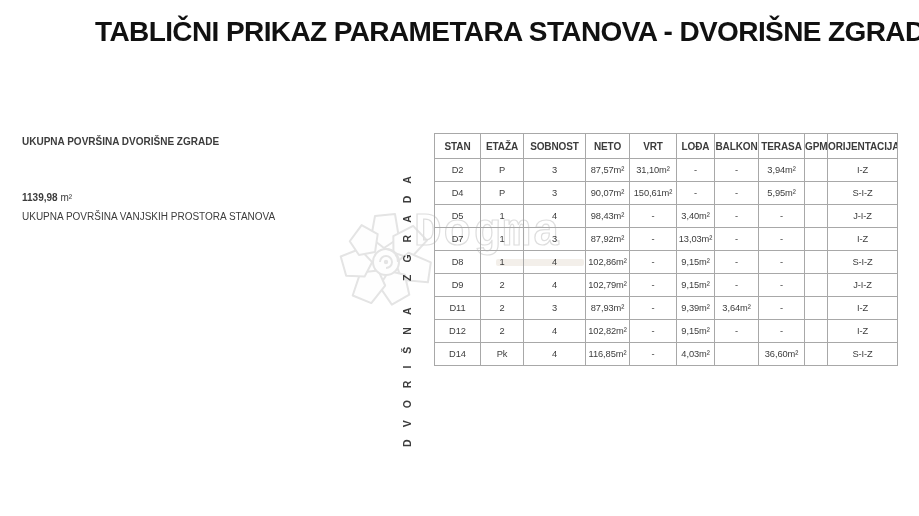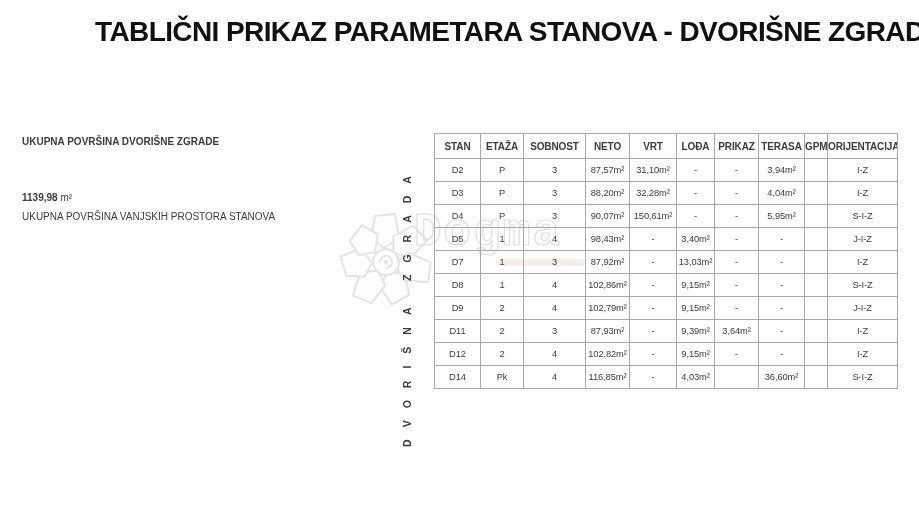--- a/index.html
+++ b/index.html
@@ -106,52 +106,40 @@
       <col class="c9">
   </colgroup>
   <thead>
       <tr>
         <th>STAN</th>
         <th>ETAŽA</th>
         <th>SOBNOST</th>
         <th>NETO</th>
         <th>VRT</th>
         <th>LOĐA</th>
-        <th>PRIKAZ</th>
+        <th>BALKON</th>
         <th>TERASA</th>
         <th>GPM</th>
         <th>ORIJENTACIJA</th>
       </tr>
     </thead>
   <tbody>
       <tr>
         <td>D2</td>
         <td>P</td>
         <td>3</td>
         <td>87,57m²</td>
         <td>31,10m²</td>
         <td>-</td>
         <td>-</td>
         <td>3,94m²</td>
         <td></td>
         <td>I-Z</td>
       </tr>
       <tr>
-        <td>D3</td>
-        <td>P</td>
-        <td>3</td>
-        <td>88,20m²</td>
-        <td>32,28m²</td>
-        <td>-</td>
-        <td>-</td>
-        <td>4,04m²</td>
-        <td></td>
-        <td>I-Z</td>
-      </tr>
-      <tr>
         <td>D4</td>
         <td>P</td>
         <td>3</td>
         <td>90,07m²</td>
         <td>150,61m²</td>
         <td>-</td>
         <td>-</td>
         <td>5,95m²</td>
         <td></td>
         <td>S-I-Z</td>

